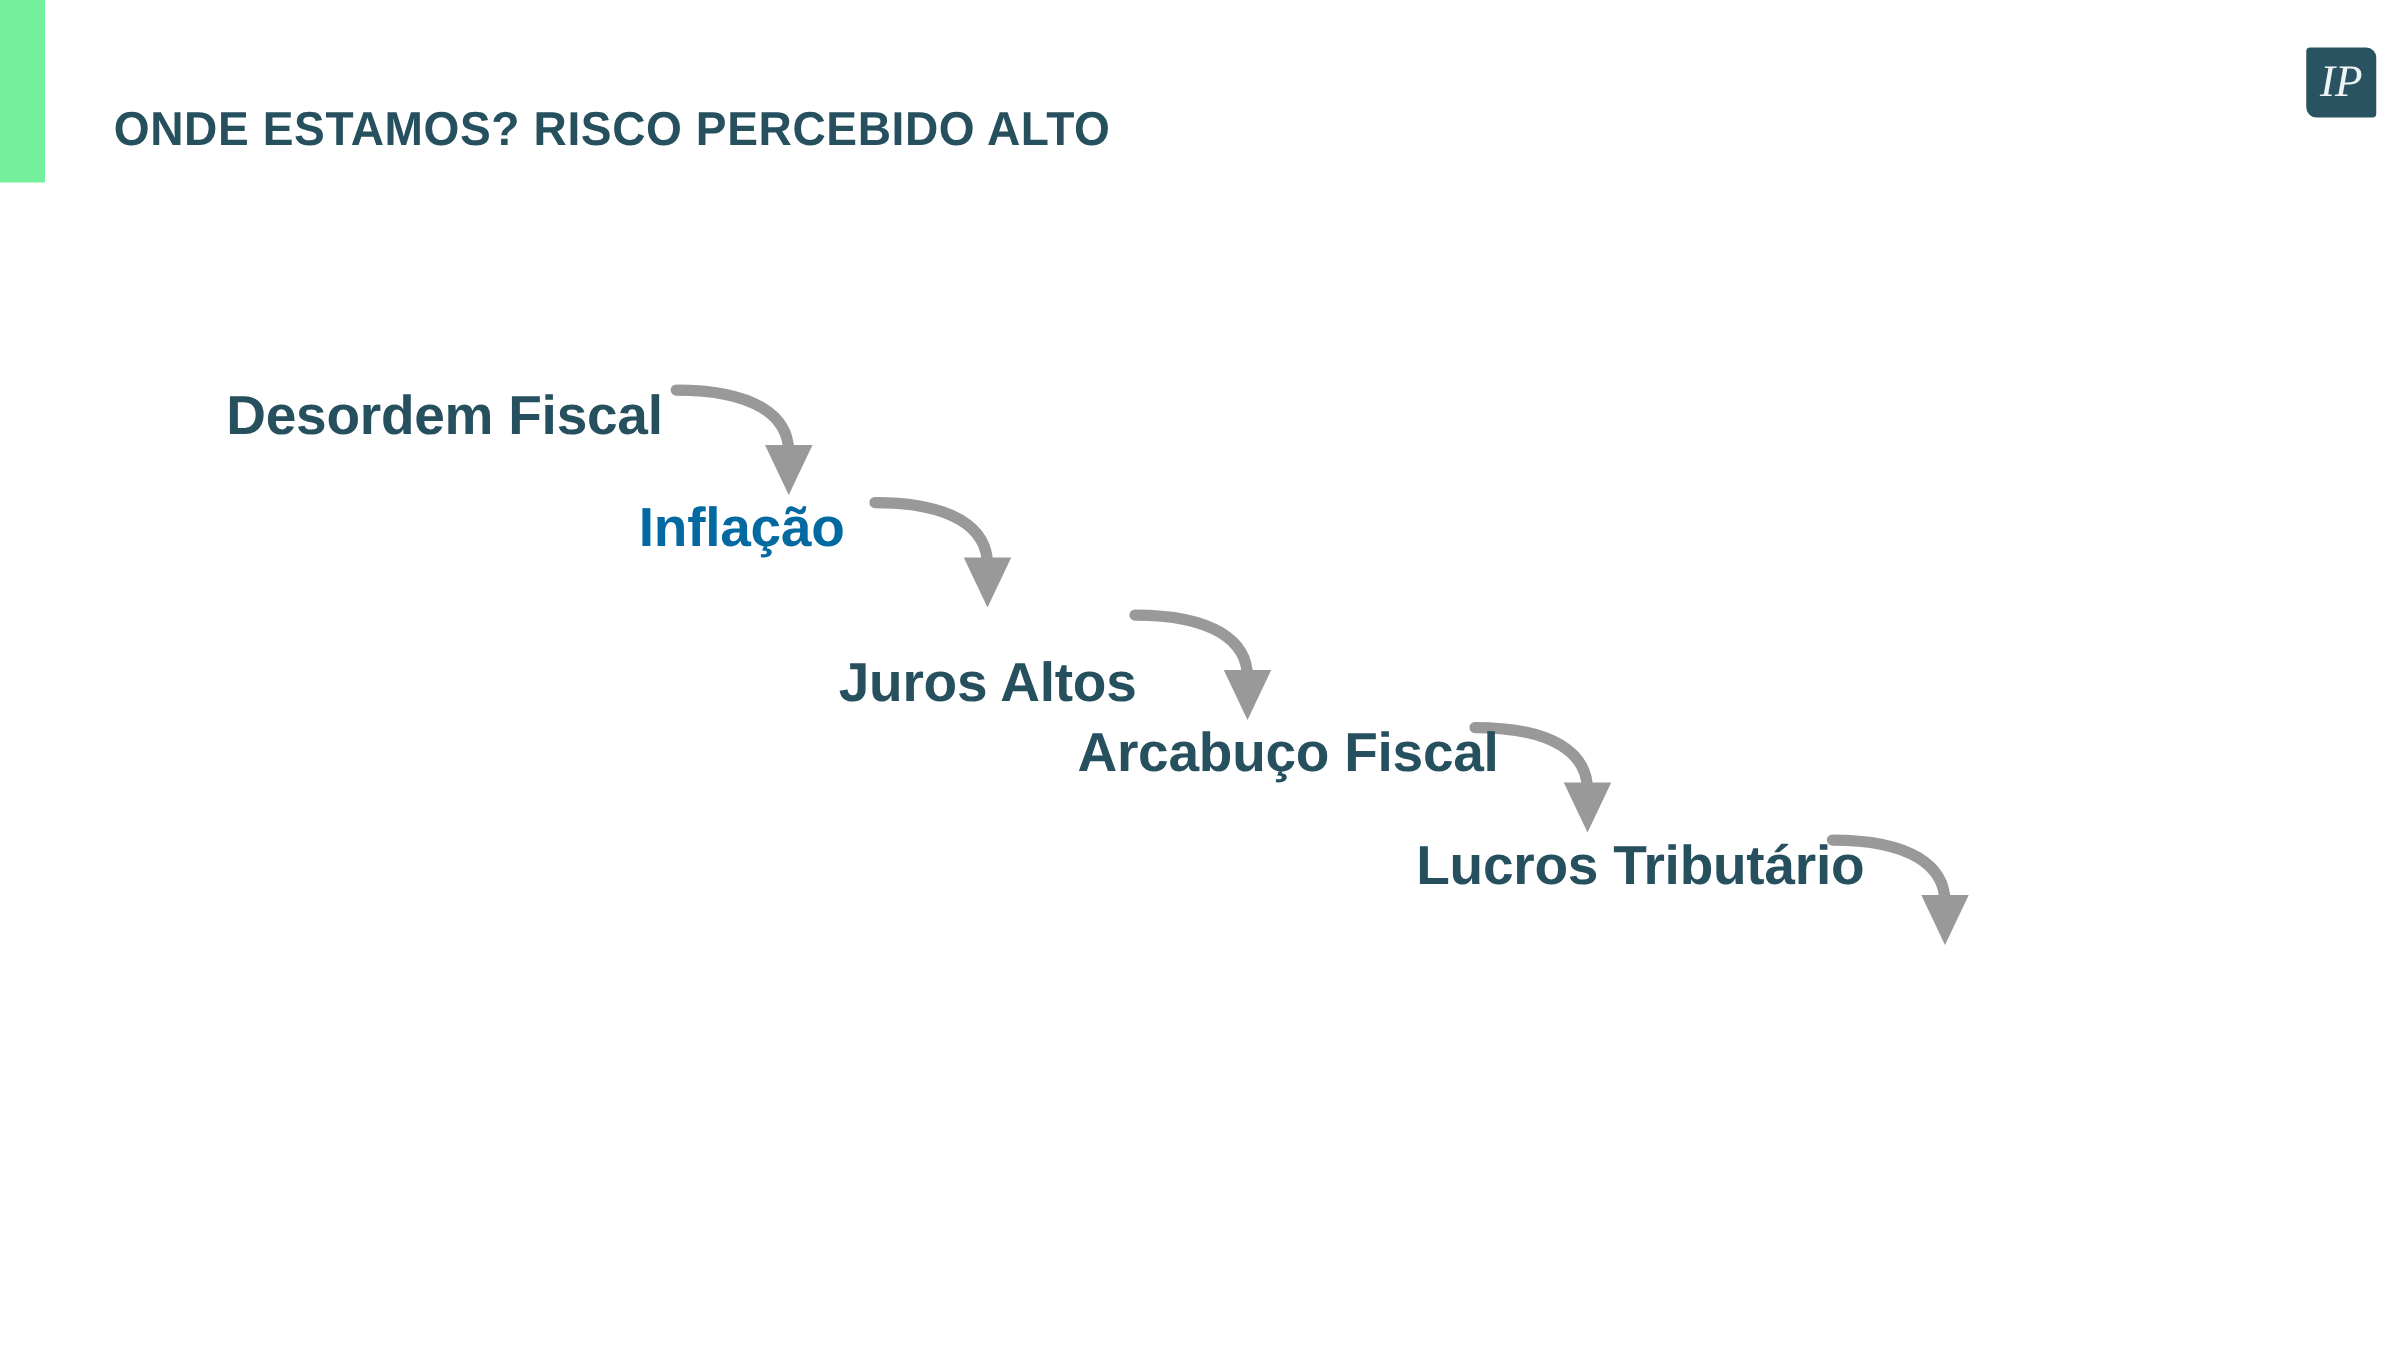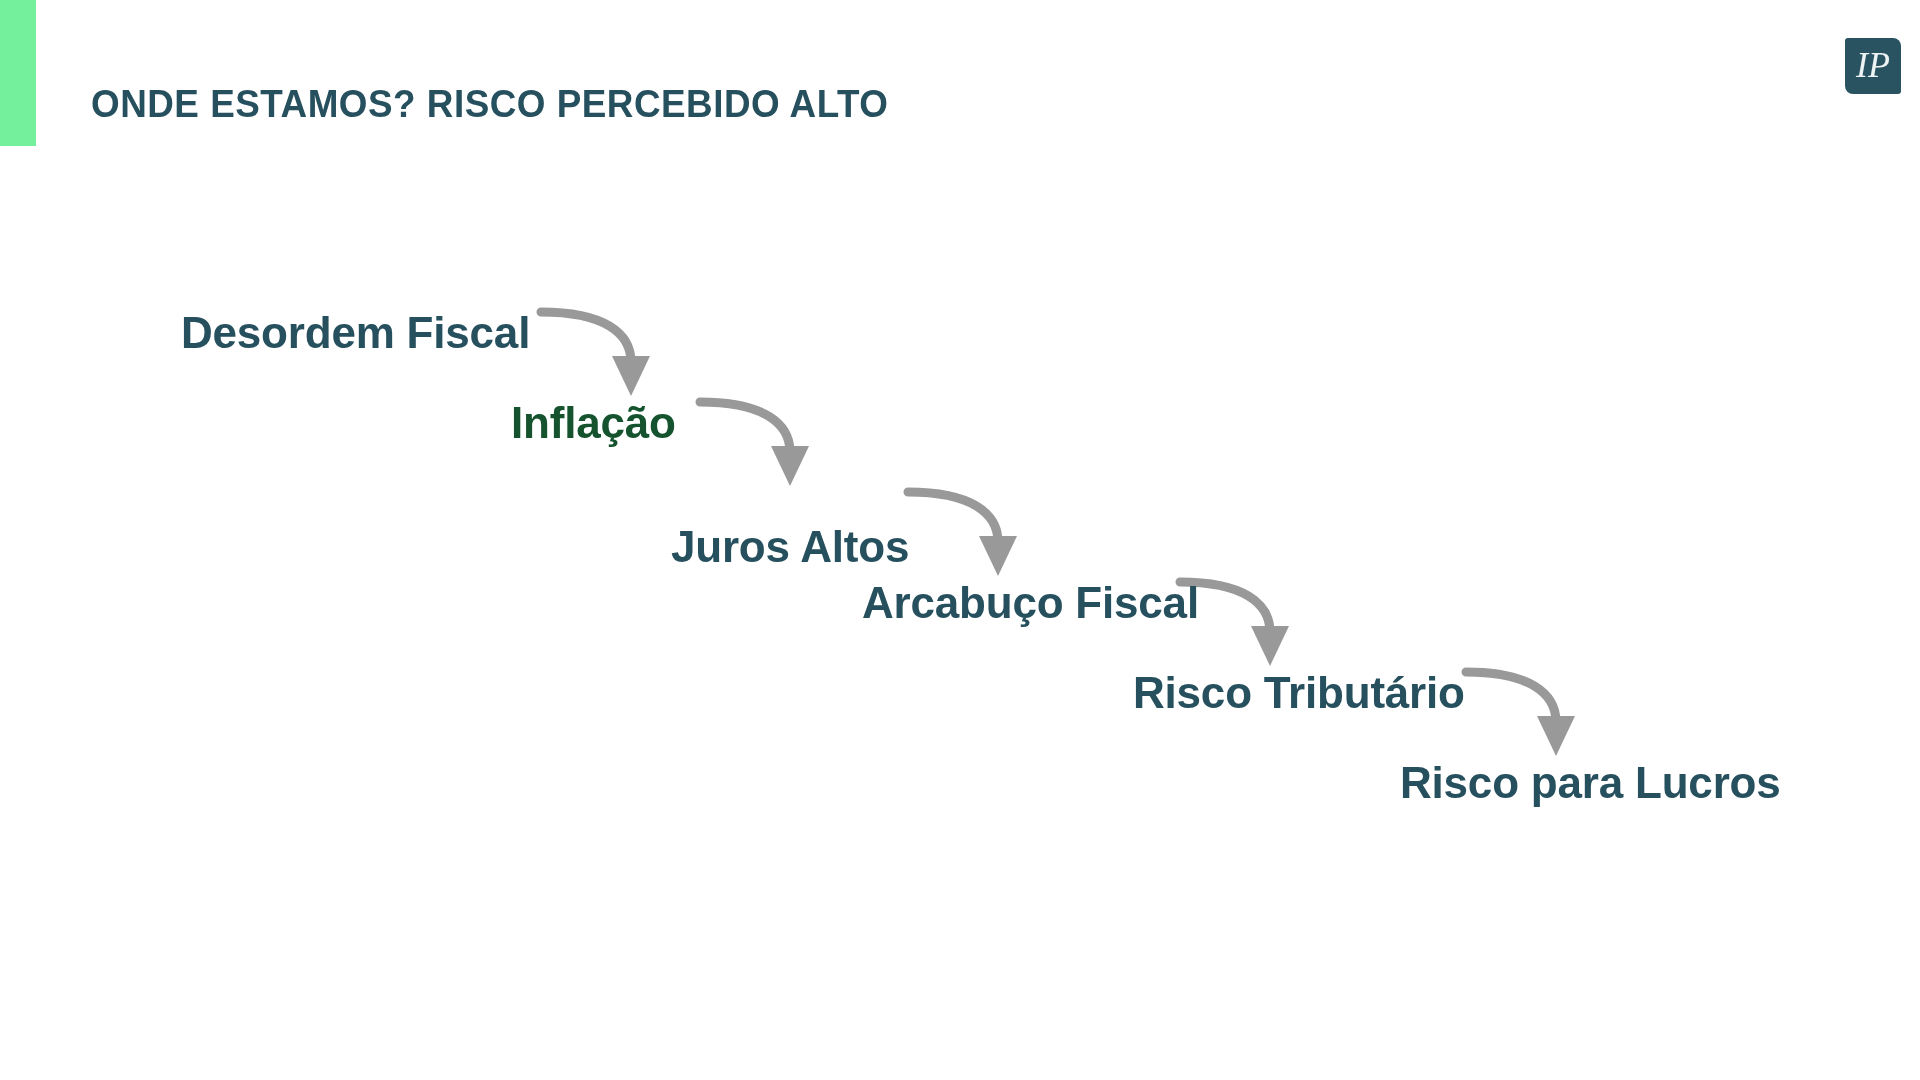--- a/index.html
+++ b/index.html
@@ -121,20 +121,19 @@
         <g>
           <path d="M 1180 582 C 1243 582, 1270 603, 1270 632" fill="none" stroke="#999999" stroke-width="9" stroke-linecap="round"></path>
           <polygon points="1270 666, 1251 626, 1289 626" fill="#999999"></polygon>
         </g>
         <g>
           <path d="M 1466 672 C 1529 672, 1556 693, 1556 722" fill="none" stroke="#999999" stroke-width="9" stroke-linecap="round"></path>
           <polygon points="1556 756, 1537 716, 1575 716" fill="#999999"></polygon>
         </g>
       </svg>
     <div class="step-label" style="left: 181px; top: 308px; color: rgb(39, 80, 95);">Desordem Fiscal</div>
-    <div class="step-label" style="left: 511px; top: 398px; color: #14532d;">Inflação</div>
+    <div class="step-label" style="left: 511px; top: 398px; color: #0369a1;">Inflação</div>
     <div class="step-label" style="left: 671px; top: 488px; color: rgb(39, 80, 95); margin-top: 34px;">Juros Altos</div>
     <div class="step-label" style="left: 862px; top: 578px; color: rgb(39, 80, 95); text-align: center;">Arcabuço Fiscal</div>
-    <div class="step-label" style="left: 1133px; top: 668px; color: rgb(39, 80, 95);">Risco Tributário</div>
-    <div class="step-label" style="left: 1400px; top: 758px; color: rgb(39, 80, 95);">Risco para Lucros</div>
+    <div class="step-label" style="left: 1133px; top: 668px; color: rgb(39, 80, 95);">Lucros Tributário</div>
   </div>
 
 </div>
 
 </body></html>

